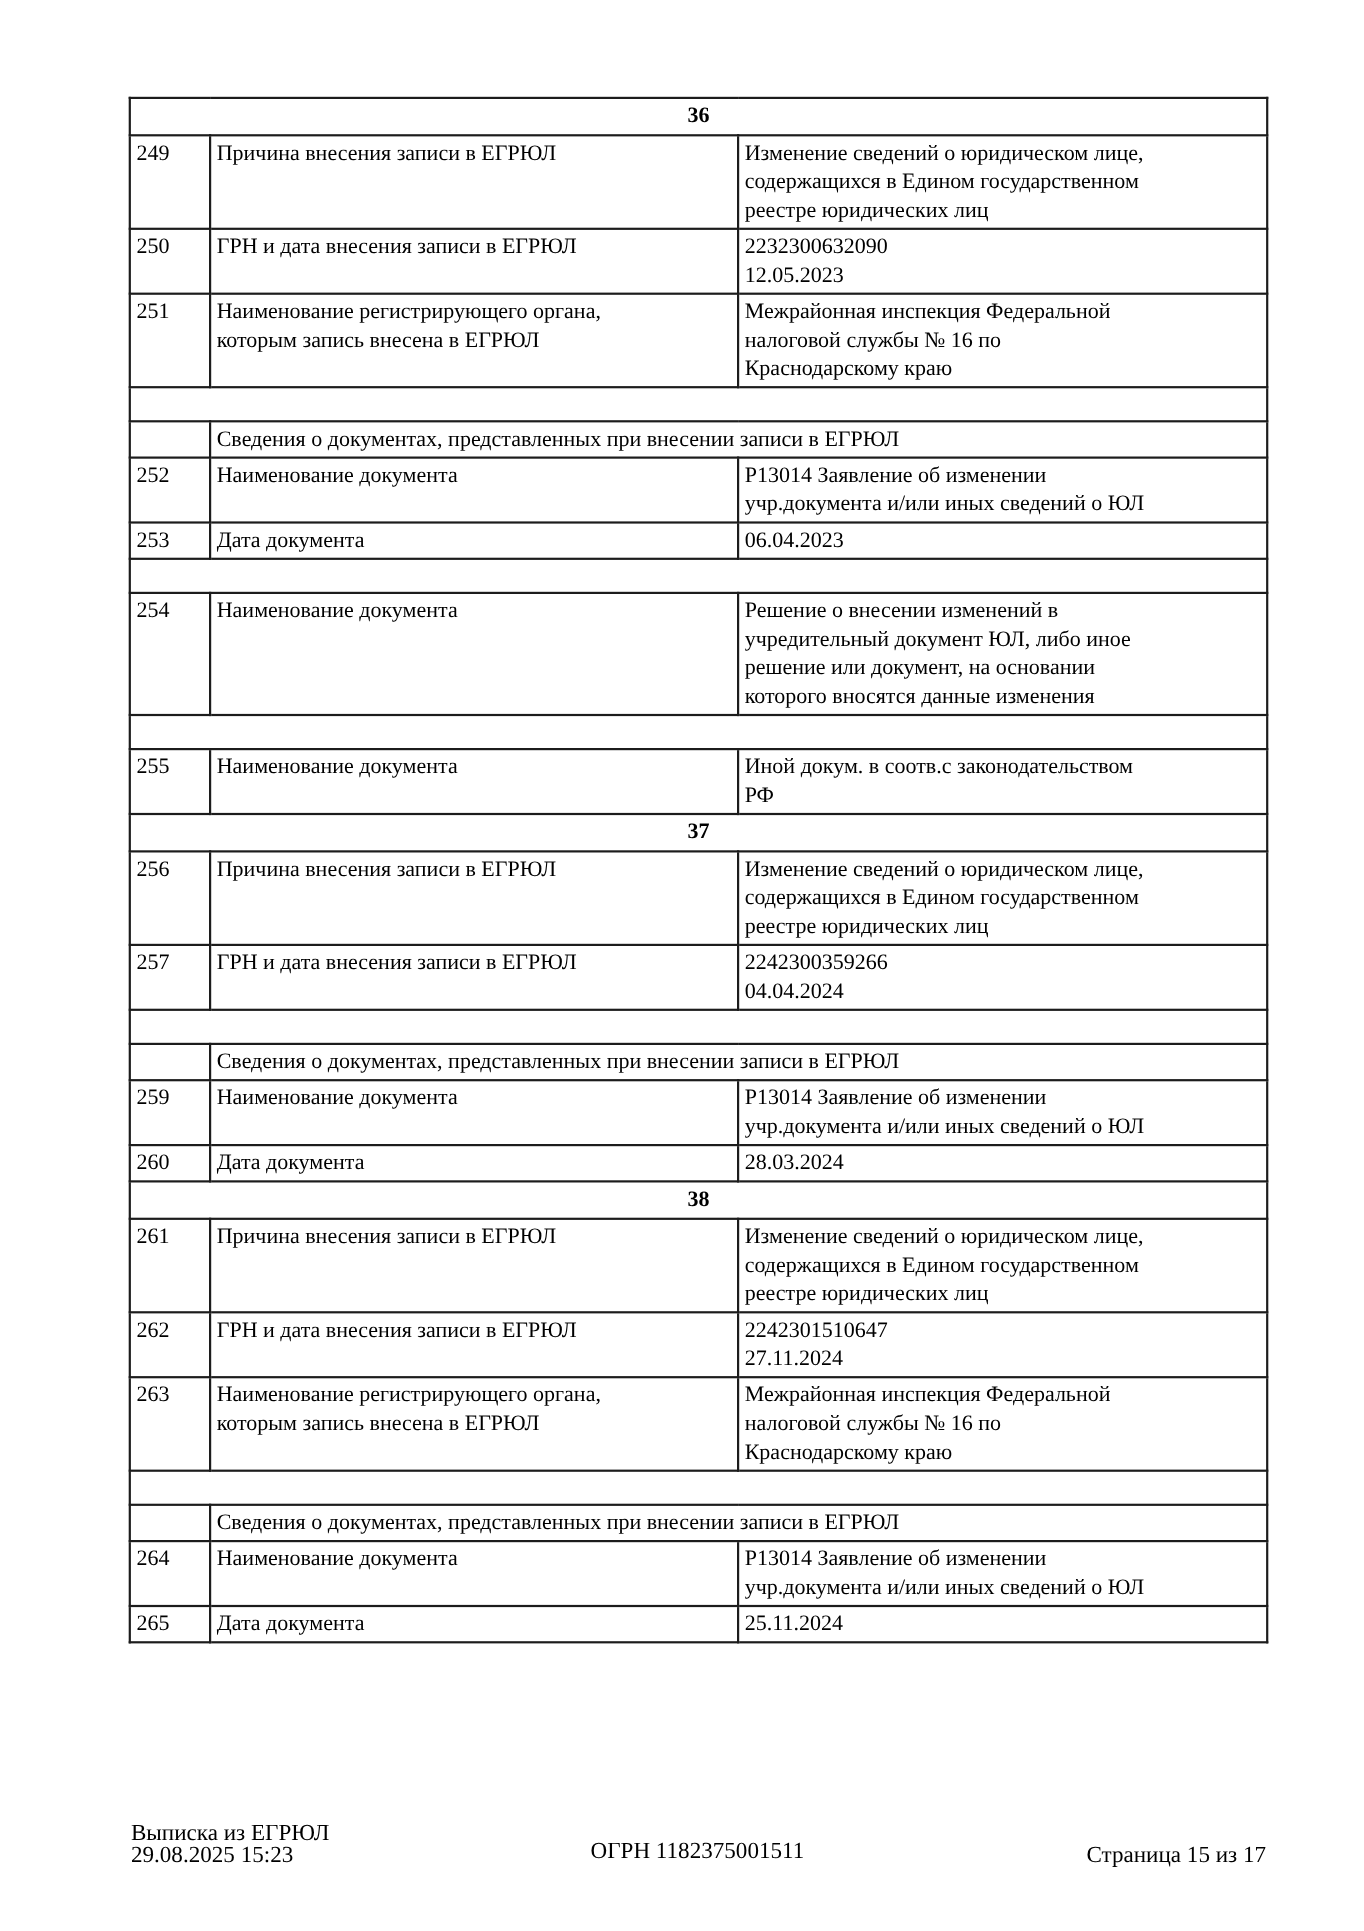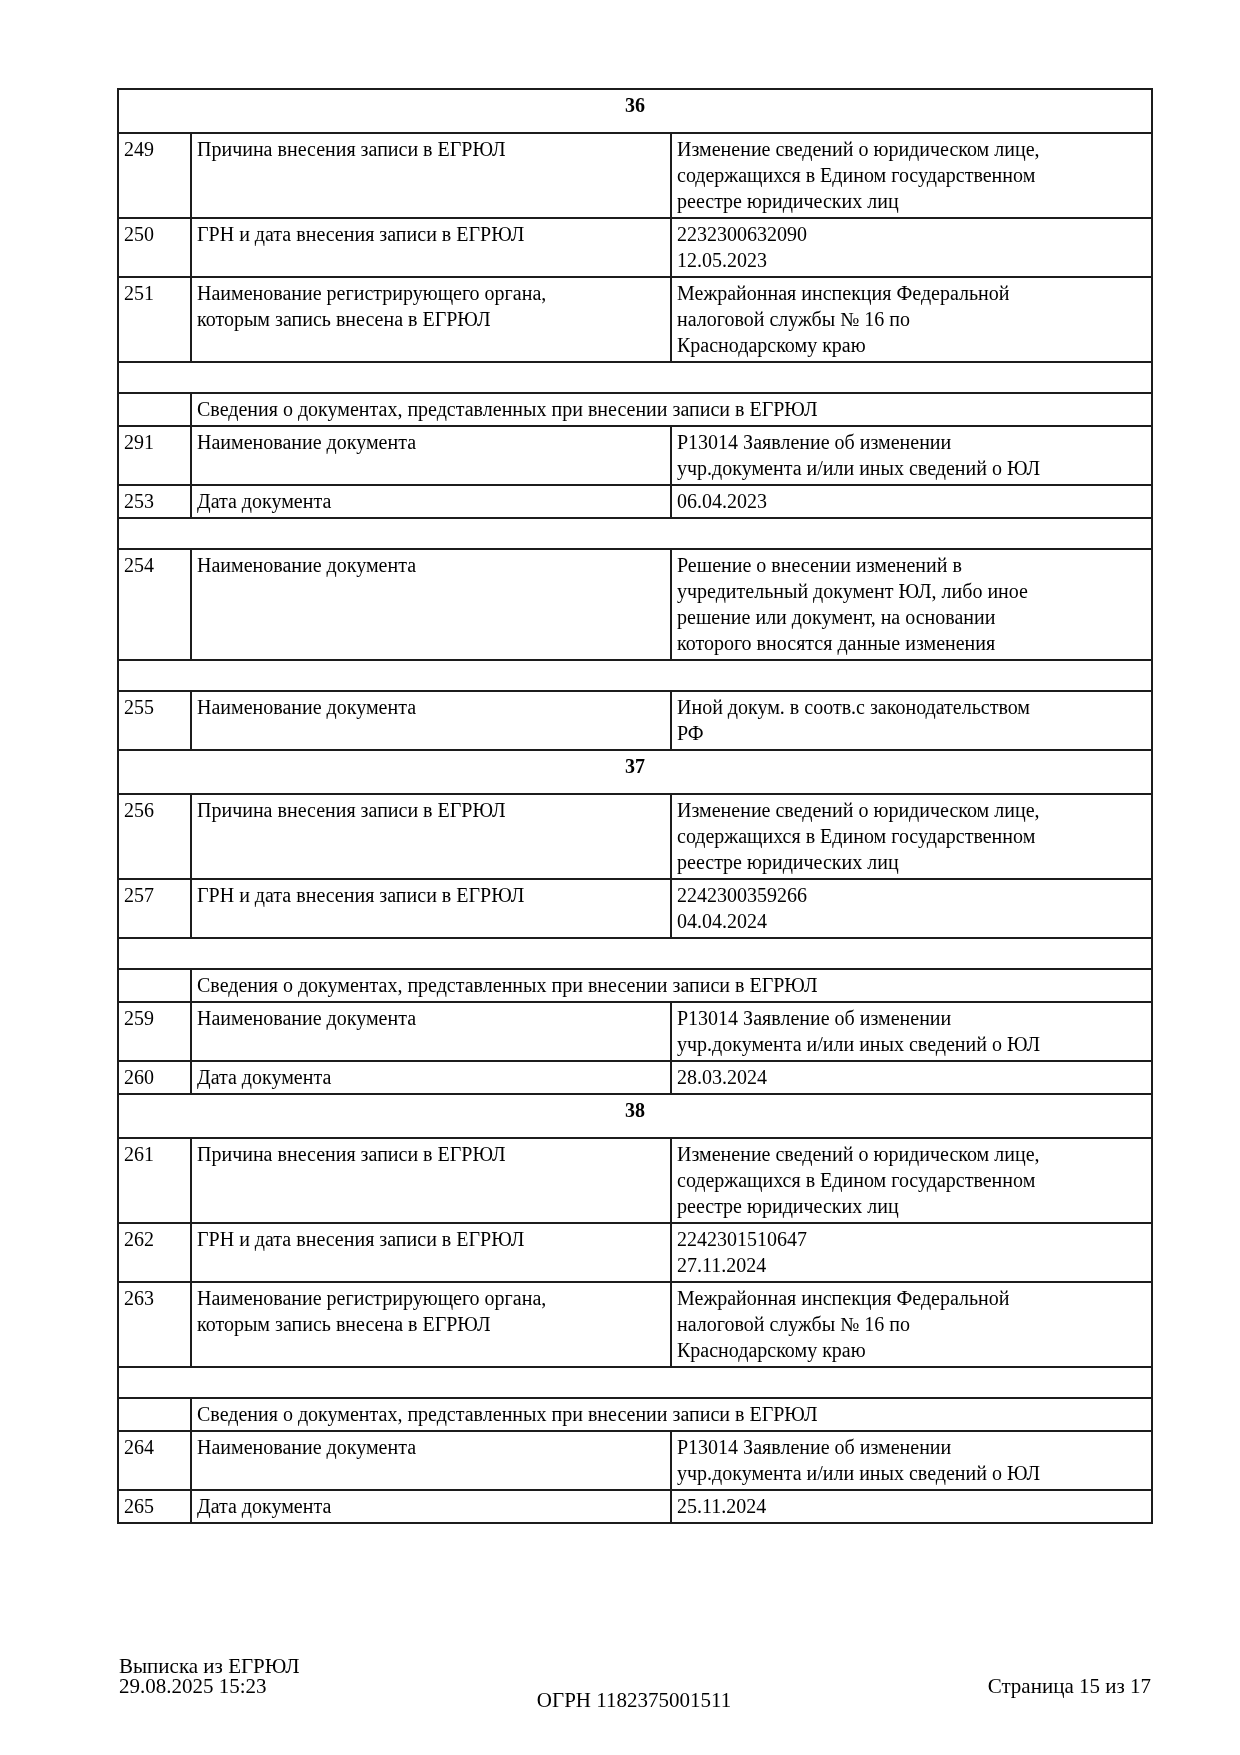--- a/index.html
+++ b/index.html
@@ -38,21 +38,21 @@
     padding-left: 2px;
     padding-right: 2px;
   }
   td.lbl, td.val {
     white-space: pre-line;
   }
   tr.sec-hdr td {
     text-align: center;
     font-weight: bold;
     padding-top: 2px;
-    padding-bottom: 14px;
+    padding-bottom: 4px;
     height: 26px;
   }
   tr.spacer td {
     height: 29px;
     padding: 0;
   }
   tr.docs-hdr td.title {
     white-space: pre-line;
     margin-top: 16px;
   }
@@ -67,21 +67,21 @@
   }
   .footer .f-left {
     position: absolute;
     left: 2px;
     top: 0;
   }
   .footer .f-center {
     position: absolute;
     left: 0;
     right: 0;
-    top: 34px;
+    top: 16px;
     text-align: center;
   }
   .footer .f-right {
     position: absolute;
     right: 0;
     top: 20px;
     text-align: right;
   }
 </style>
 </head>
@@ -120,21 +120,21 @@
 Краснодарскому краю</td>
     </tr>
     <tr class="spacer">
       <td colspan="3"></td>
     </tr>
     <tr class="docs-hdr">
       <td class="num"></td>
       <td class="title" colspan="2">Сведения о документах, представленных при внесении записи в ЕГРЮЛ</td>
     </tr>
     <tr>
-      <td class="num">291</td>
+      <td class="num">252</td>
       <td class="lbl">Наименование документа</td>
       <td class="val">Р13014 Заявление об изменении
 учр.документа и/или иных сведений о ЮЛ</td>
     </tr>
     <tr>
       <td class="num">253</td>
       <td class="lbl">Дата документа</td>
       <td class="val">06.04.2023</td>
     </tr>
     <tr class="spacer">

